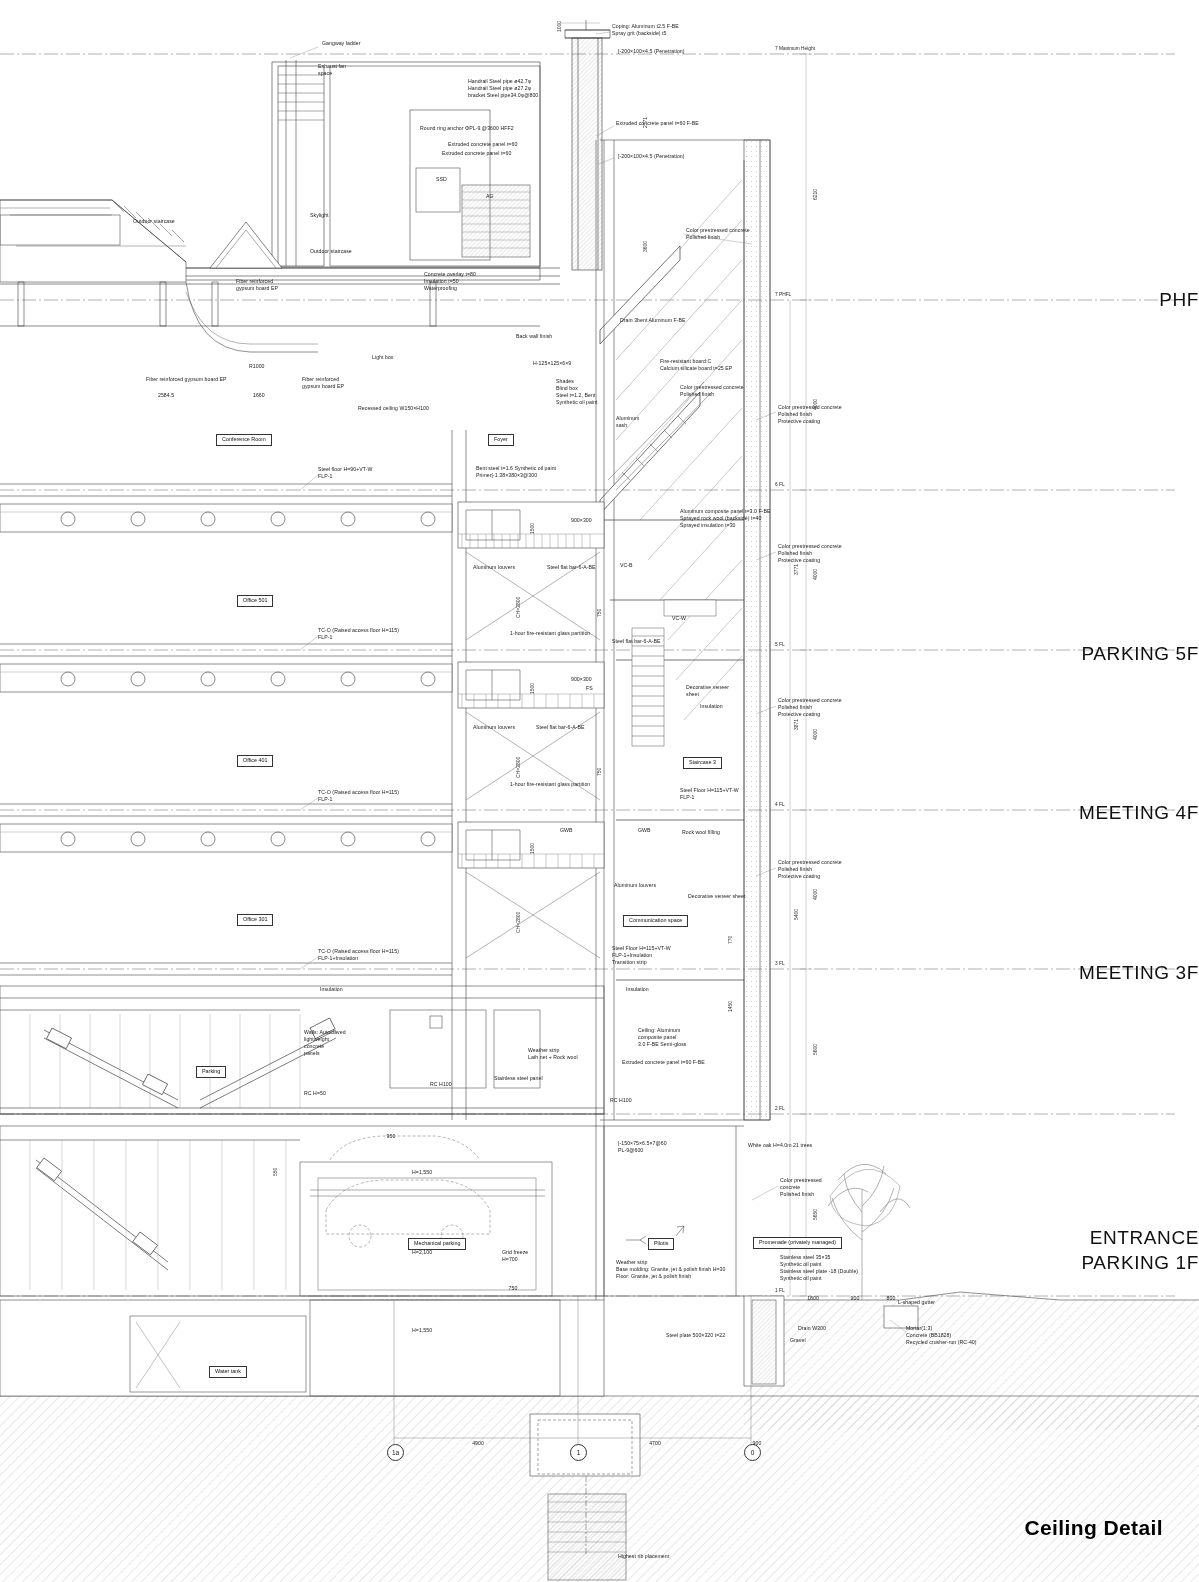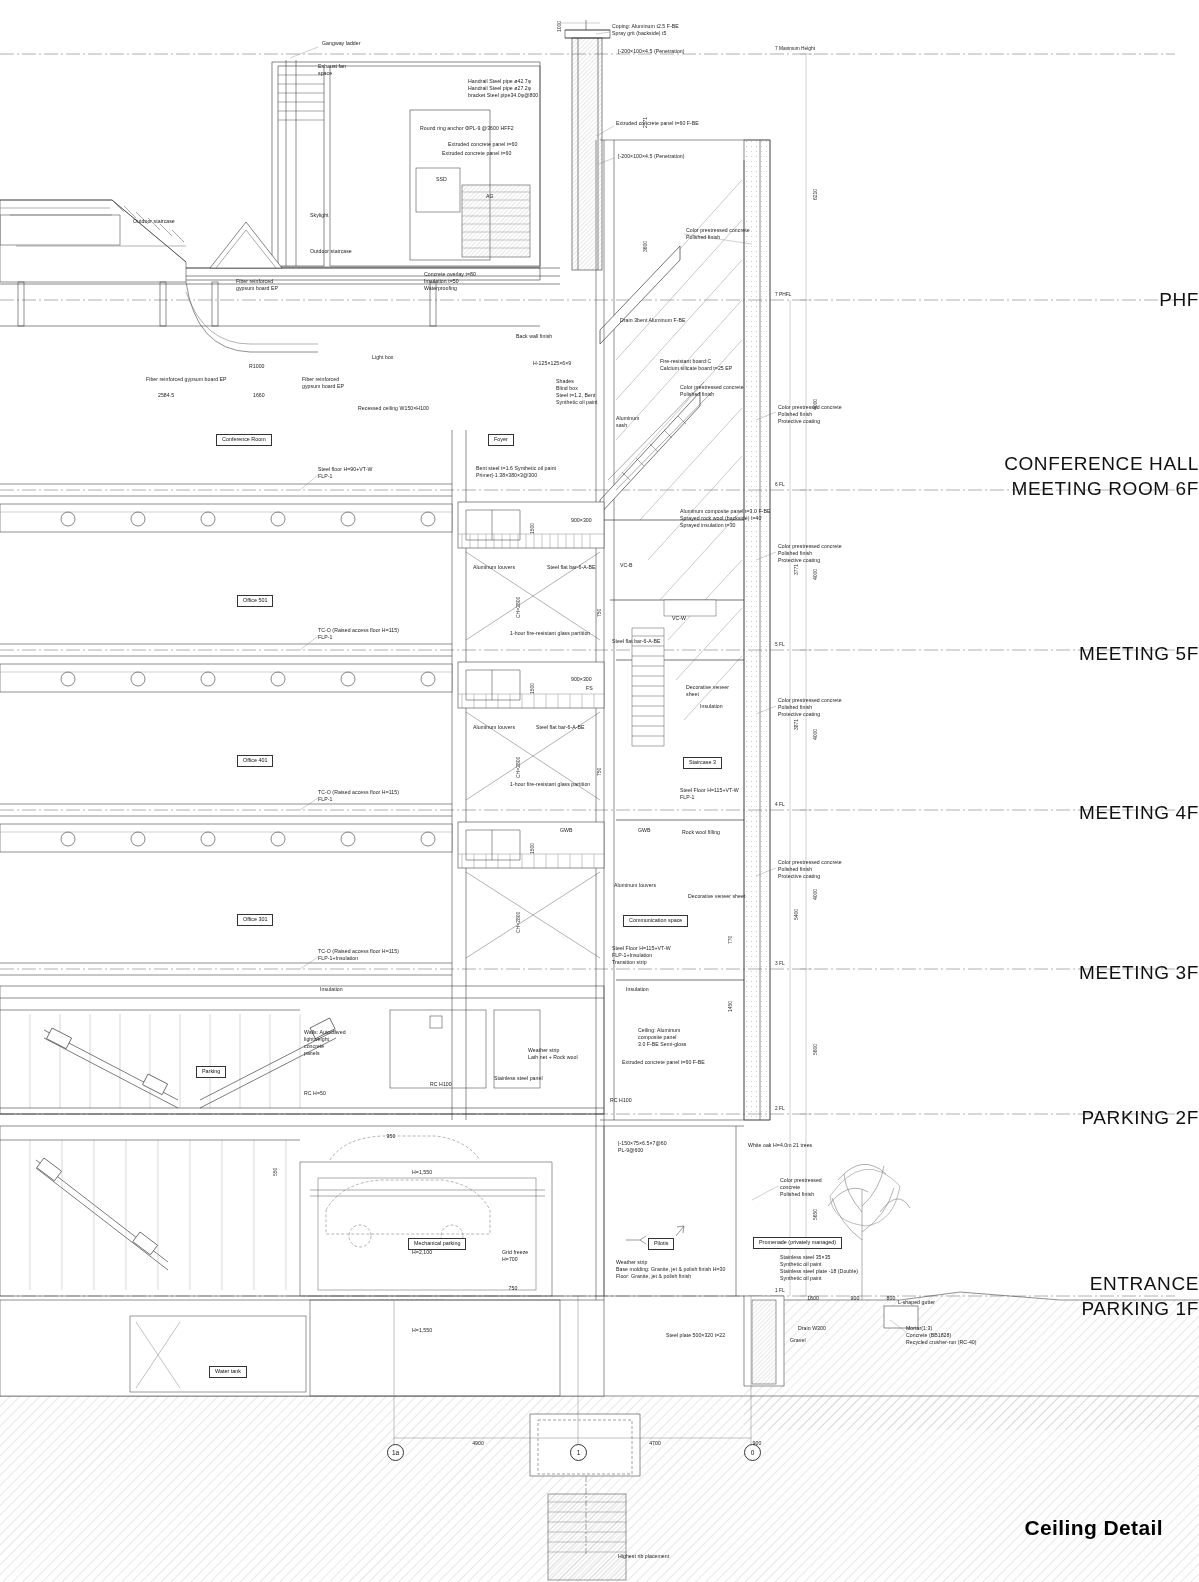--- a/index.html
+++ b/index.html
@@ -550,37 +550,30 @@
         <line x1="318" y1="798" x2="300" y2="810"></line>
         <line x1="318" y1="957" x2="300" y2="969"></line>
         <line x1="906" y1="1332" x2="890" y2="1320"></line>
       </g>
     </g>
   </svg>
 
   <div class="floor-legend" style="top:264px">
     <span class="lbl">PHF</span>
   </div>
-  <div class="floor-legend" style="top:428px">
-    <span class="lbl">CONFERENCE HALL
-MEETING ROOM  6F</span>
-  </div>
   <div class="floor-legend" style="top:618px">
-    <span class="lbl">MEETING   5F</span>
+    <span class="lbl">PARKING   5F</span>
   </div>
   <div class="floor-legend" style="top:777px">
     <span class="lbl">MEETING   4F</span>
   </div>
   <div class="floor-legend" style="top:937px">
     <span class="lbl">MEETING   3F</span>
   </div>
-  <div class="floor-legend" style="top:1082px">
-    <span class="lbl">PARKING   2F</span>
-  </div>
-  <div class="floor-legend" style="top:1248px">
+  <div class="floor-legend" style="top:1202px">
     <span class="lbl">ENTRANCE
 PARKING   1F</span>
   </div>
 
   <div class="sheet-title">Ceiling Detail</div>
 
   <div class="roomtag" style="left:216px; top:434px">Conference Room</div>
   <div class="roomtag" style="left:488px; top:434px">Foyer</div>
   <div class="roomtag" style="left:237px; top:595px">Office 501</div>
   <div class="roomtag" style="left:237px; top:755px">Office 401</div>

